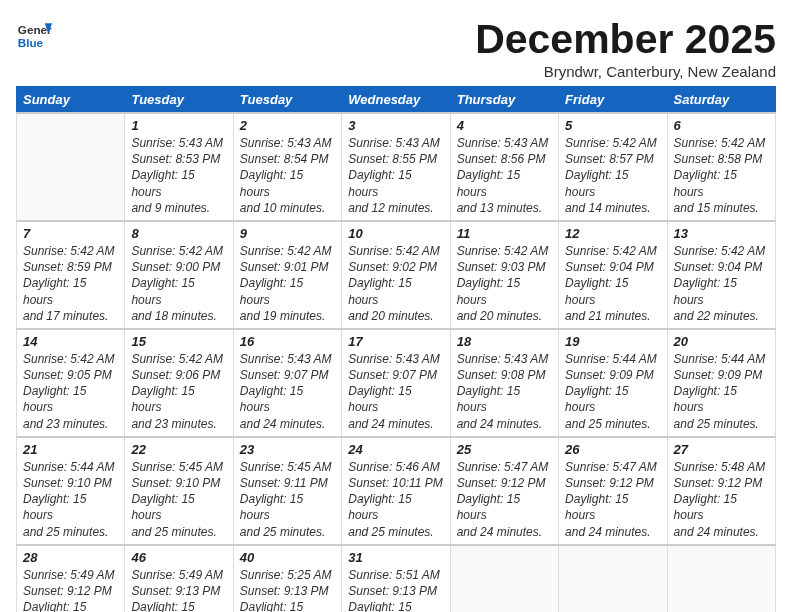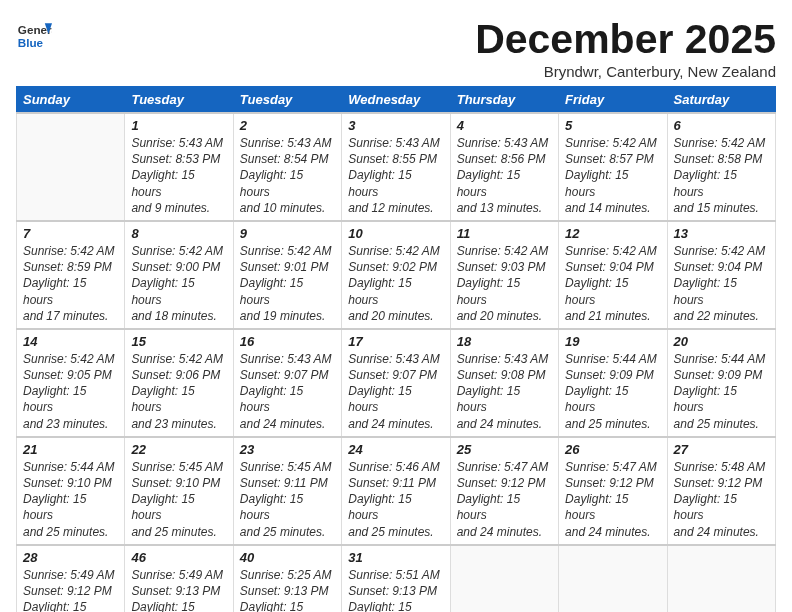--- a/index.html
+++ b/index.html
@@ -276,21 +276,21 @@
         <td>
           <span class="day-num">23</span>
           <div class="day-info" style="white-space: pre-line;">Sunrise: 5:45 AM
 Sunset: 9:11 PM
 Daylight: 15 hours
 and 25 minutes.</div>
         </td>
         <td>
           <span class="day-num">24</span>
           <div class="day-info" style="white-space: pre-line;">Sunrise: 5:46 AM
-Sunset: 9:11 PM
+Sunset: 10:11 PM
 Daylight: 15 hours
 and 25 minutes.</div>
         </td>
         <td>
           <span class="day-num">25</span>
           <div class="day-info" style="white-space: pre-line;">Sunrise: 5:47 AM
 Sunset: 9:12 PM
 Daylight: 15 hours
 and 24 minutes.</div>
         </td>

